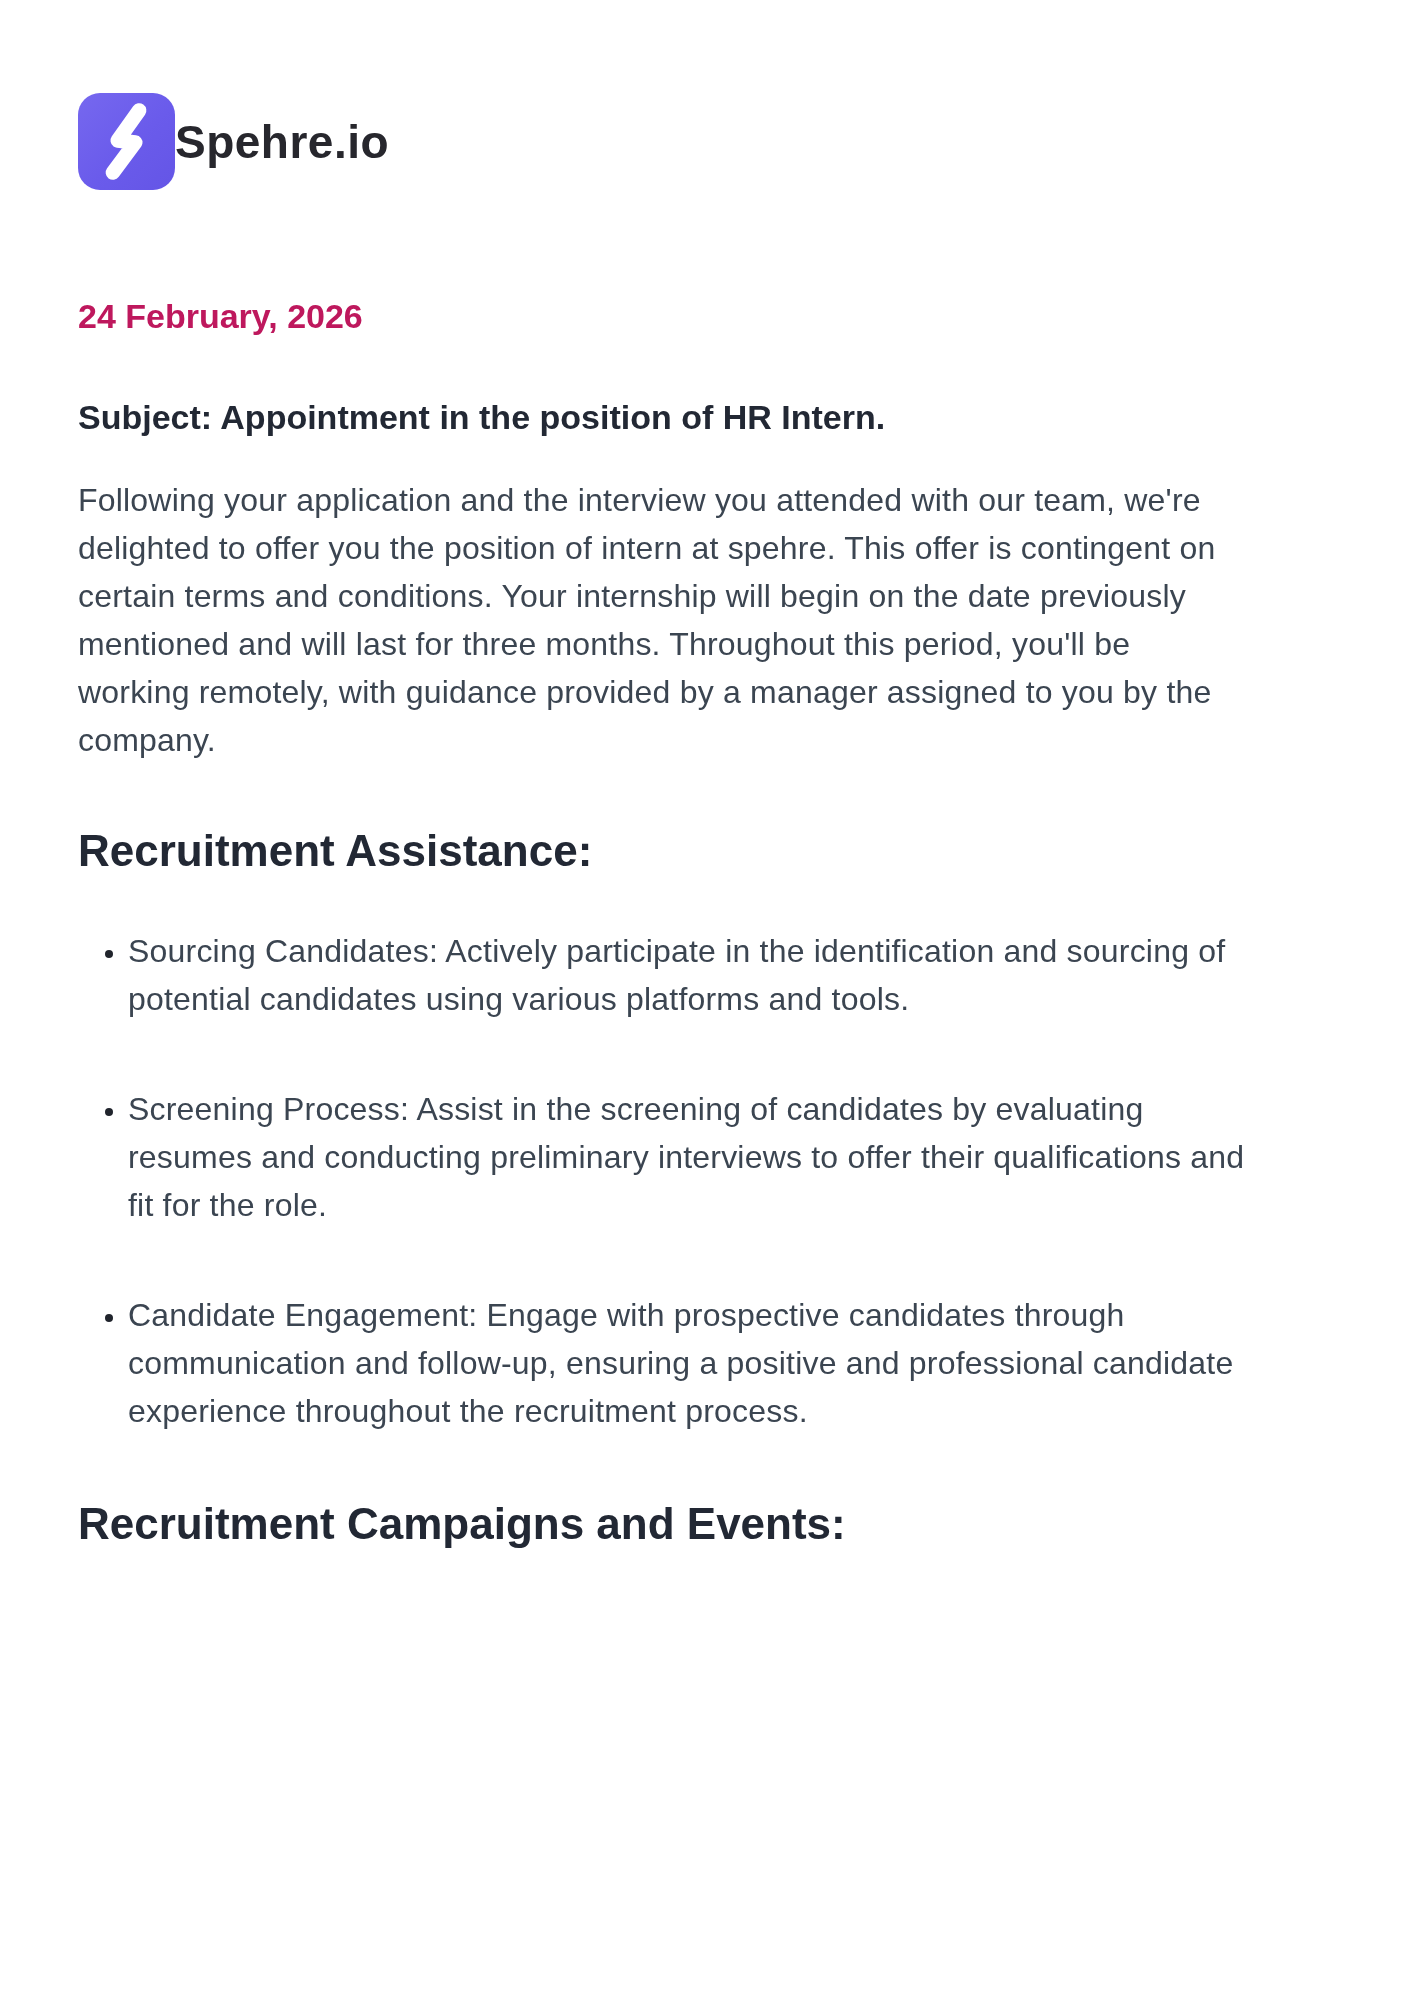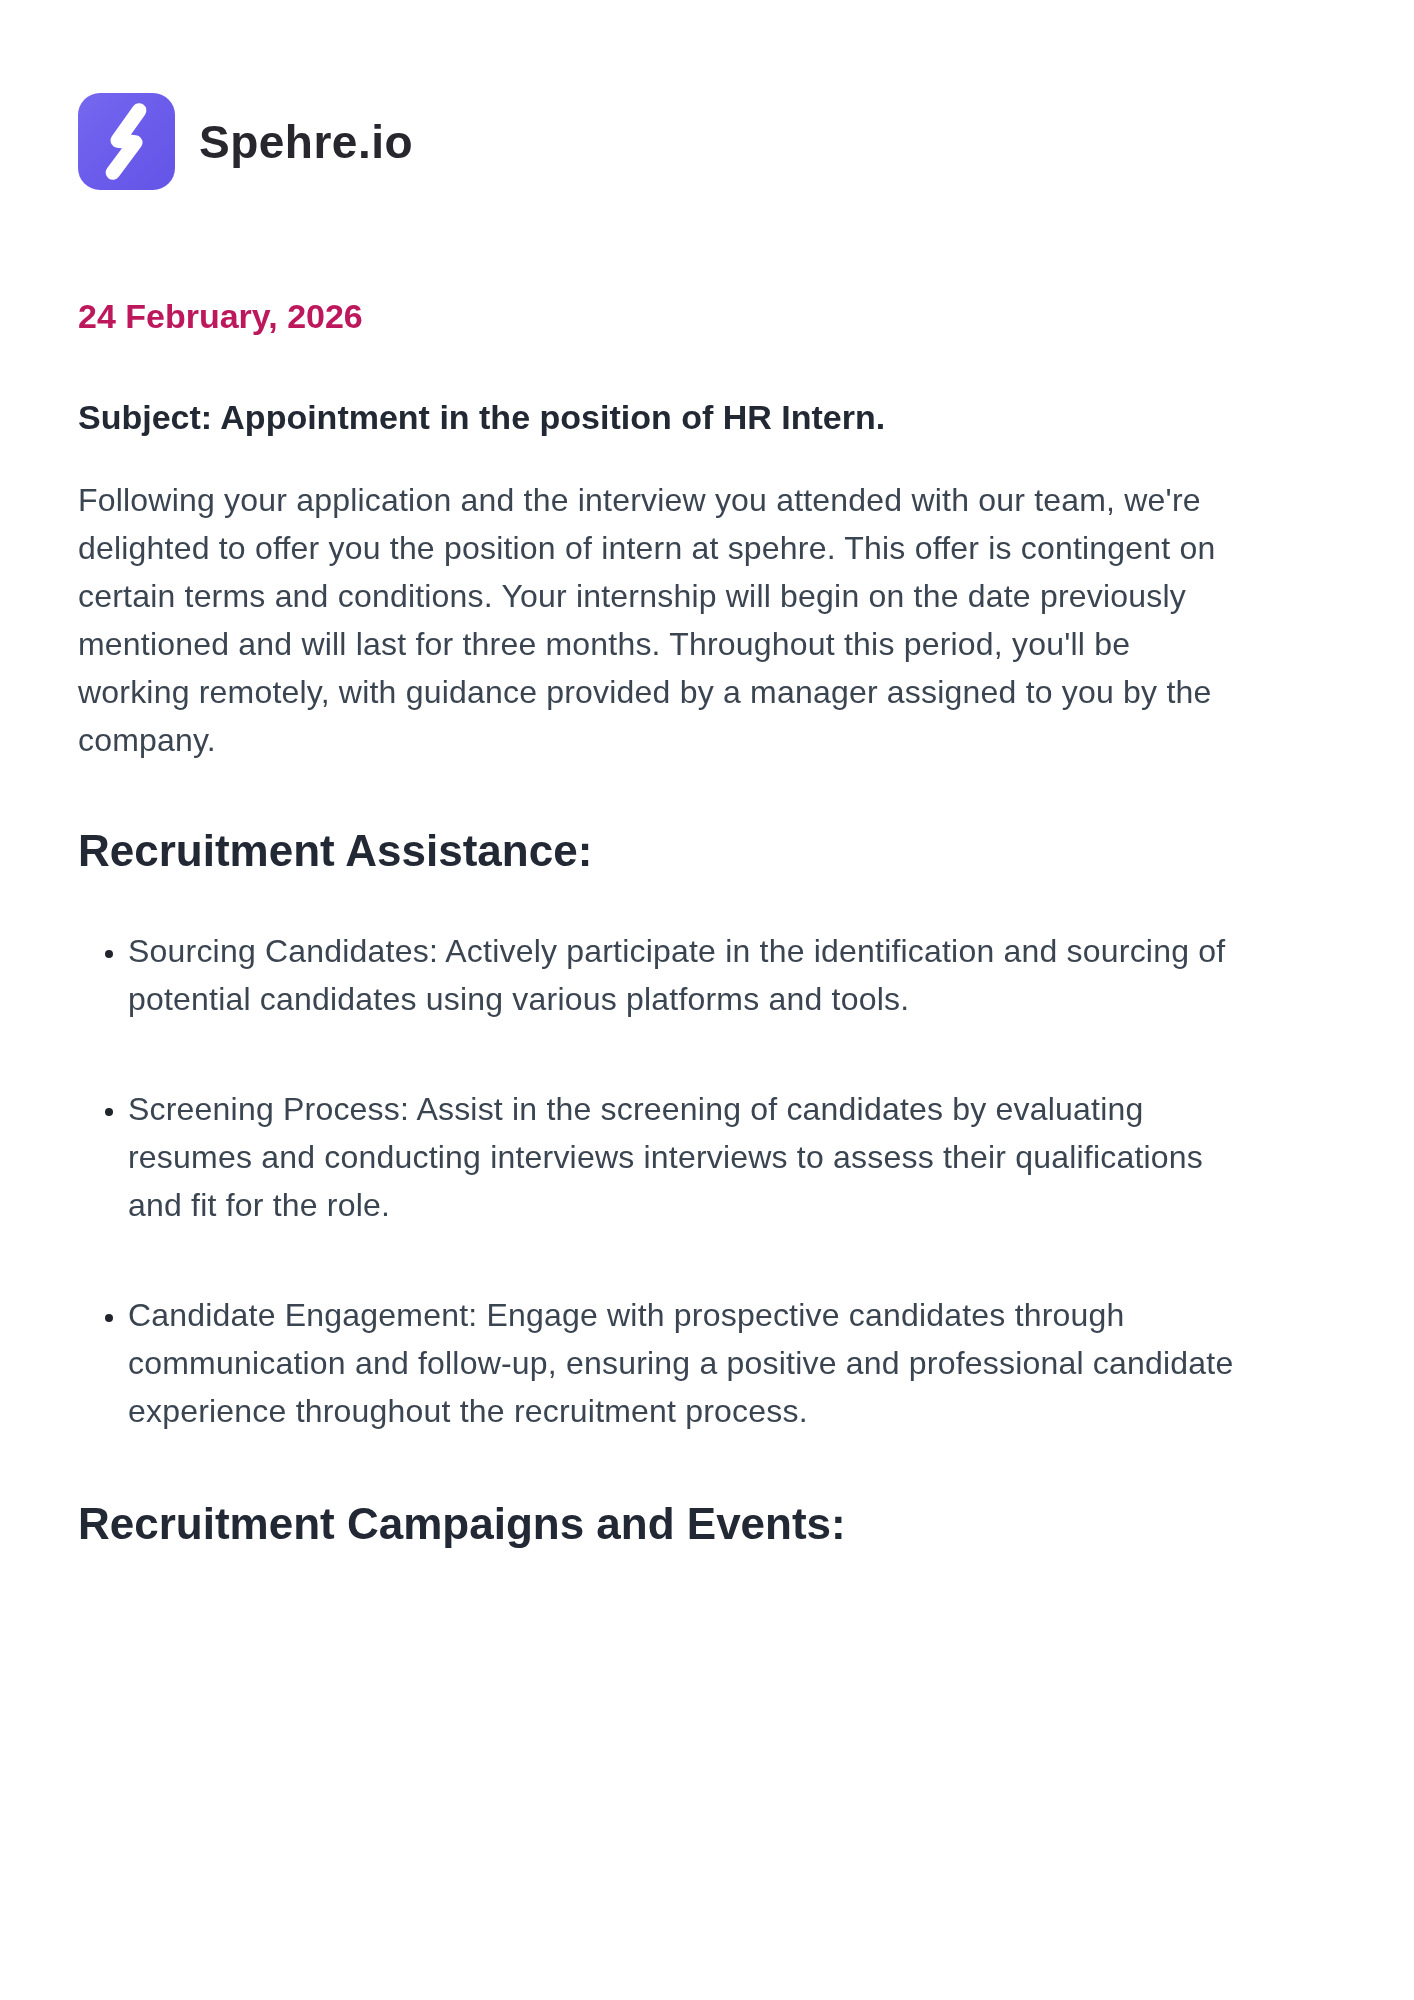--- a/index.html
+++ b/index.html
@@ -18,21 +18,20 @@
     box-sizing: border-box;
     width: 1414px;
     height: 2000px;
     padding: 93px 78px 0 78px;
     background: #ffffff;
   }
   
   .brand-row {
     display: flex;
     align-items: center;
-    gap: 24px;
     margin-bottom: 100px;
   }
   .logo-mark {
     width: 97px;
     height: 97px;
     border-radius: 22px;
     background: linear-gradient(135deg, #7668ef 0%, #6a5beb 55%, #6455e6 100%);
     display: flex;
     align-items: center;
     justify-content: center;
@@ -119,19 +118,19 @@
 
   <div class="subject-line">Subject: Appointment in the position of HR Intern.</div>
 
   <p class="intro-paragraph">Following your application and the interview you attended with our team, we're delighted to offer you the position of intern at spehre. This offer is contingent on certain terms and conditions. Your internship will begin on the date previously mentioned and will last for three months. Throughout this period, you'll be working remotely, with guidance provided by a manager assigned to you by the company.</p>
 
 
   <div class="section-title">Recruitment Assistance:</div>
 
   <ul class="task-list">
     <li>Sourcing Candidates: Actively participate in the identification and sourcing of potential candidates using various platforms and tools.</li>
-    <li>Screening Process: Assist in the screening of candidates by evaluating resumes and conducting interviews interviews to assess their qualifications and fit for the role.</li>
+    <li>Screening Process: Assist in the screening of candidates by evaluating resumes and conducting preliminary interviews to offer their qualifications and fit for the role.</li>
     <li>Candidate Engagement: Engage with prospective candidates through communication and follow-up, ensuring a positive and professional candidate experience throughout the recruitment process.</li>
   </ul>
 
   <div class="section-title">Recruitment Campaigns and Events:</div>
 
 </div>
 
 </body></html>

